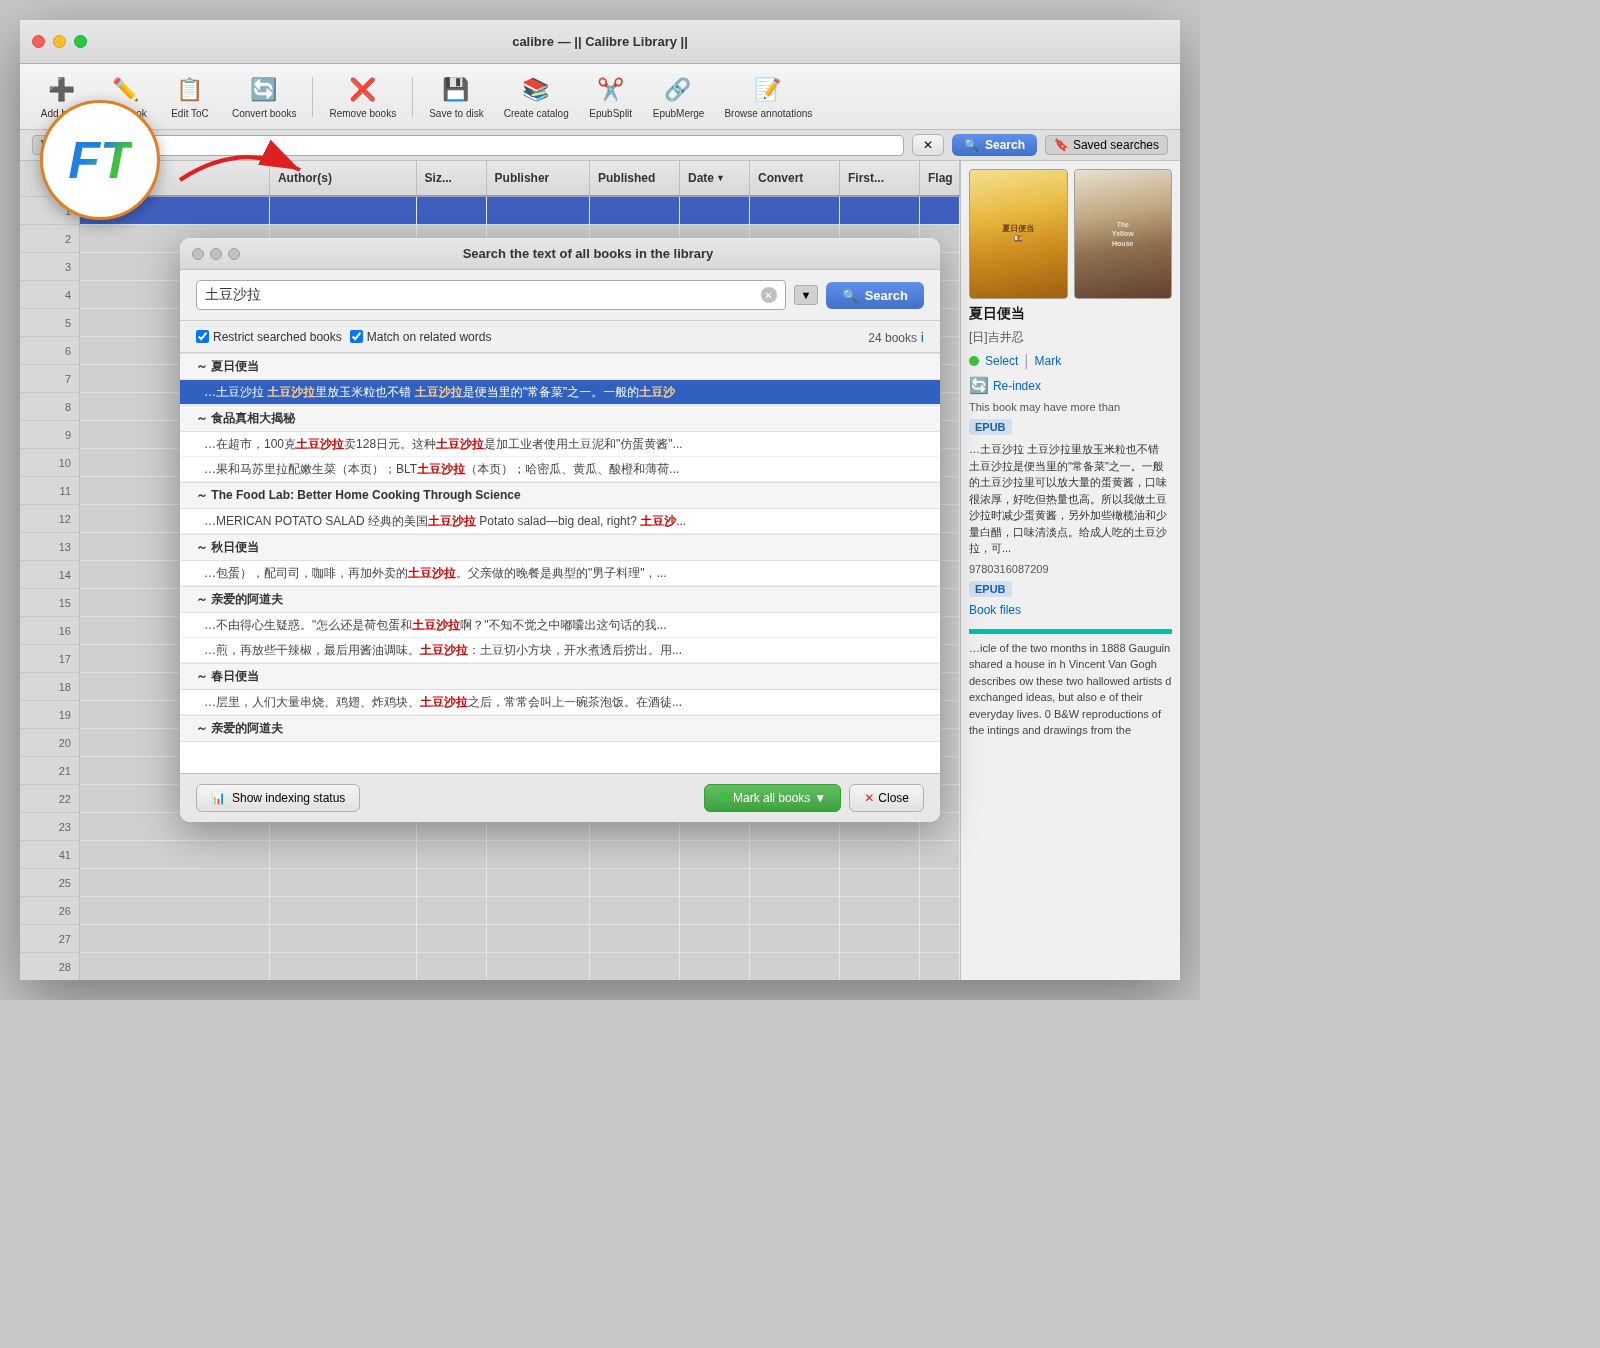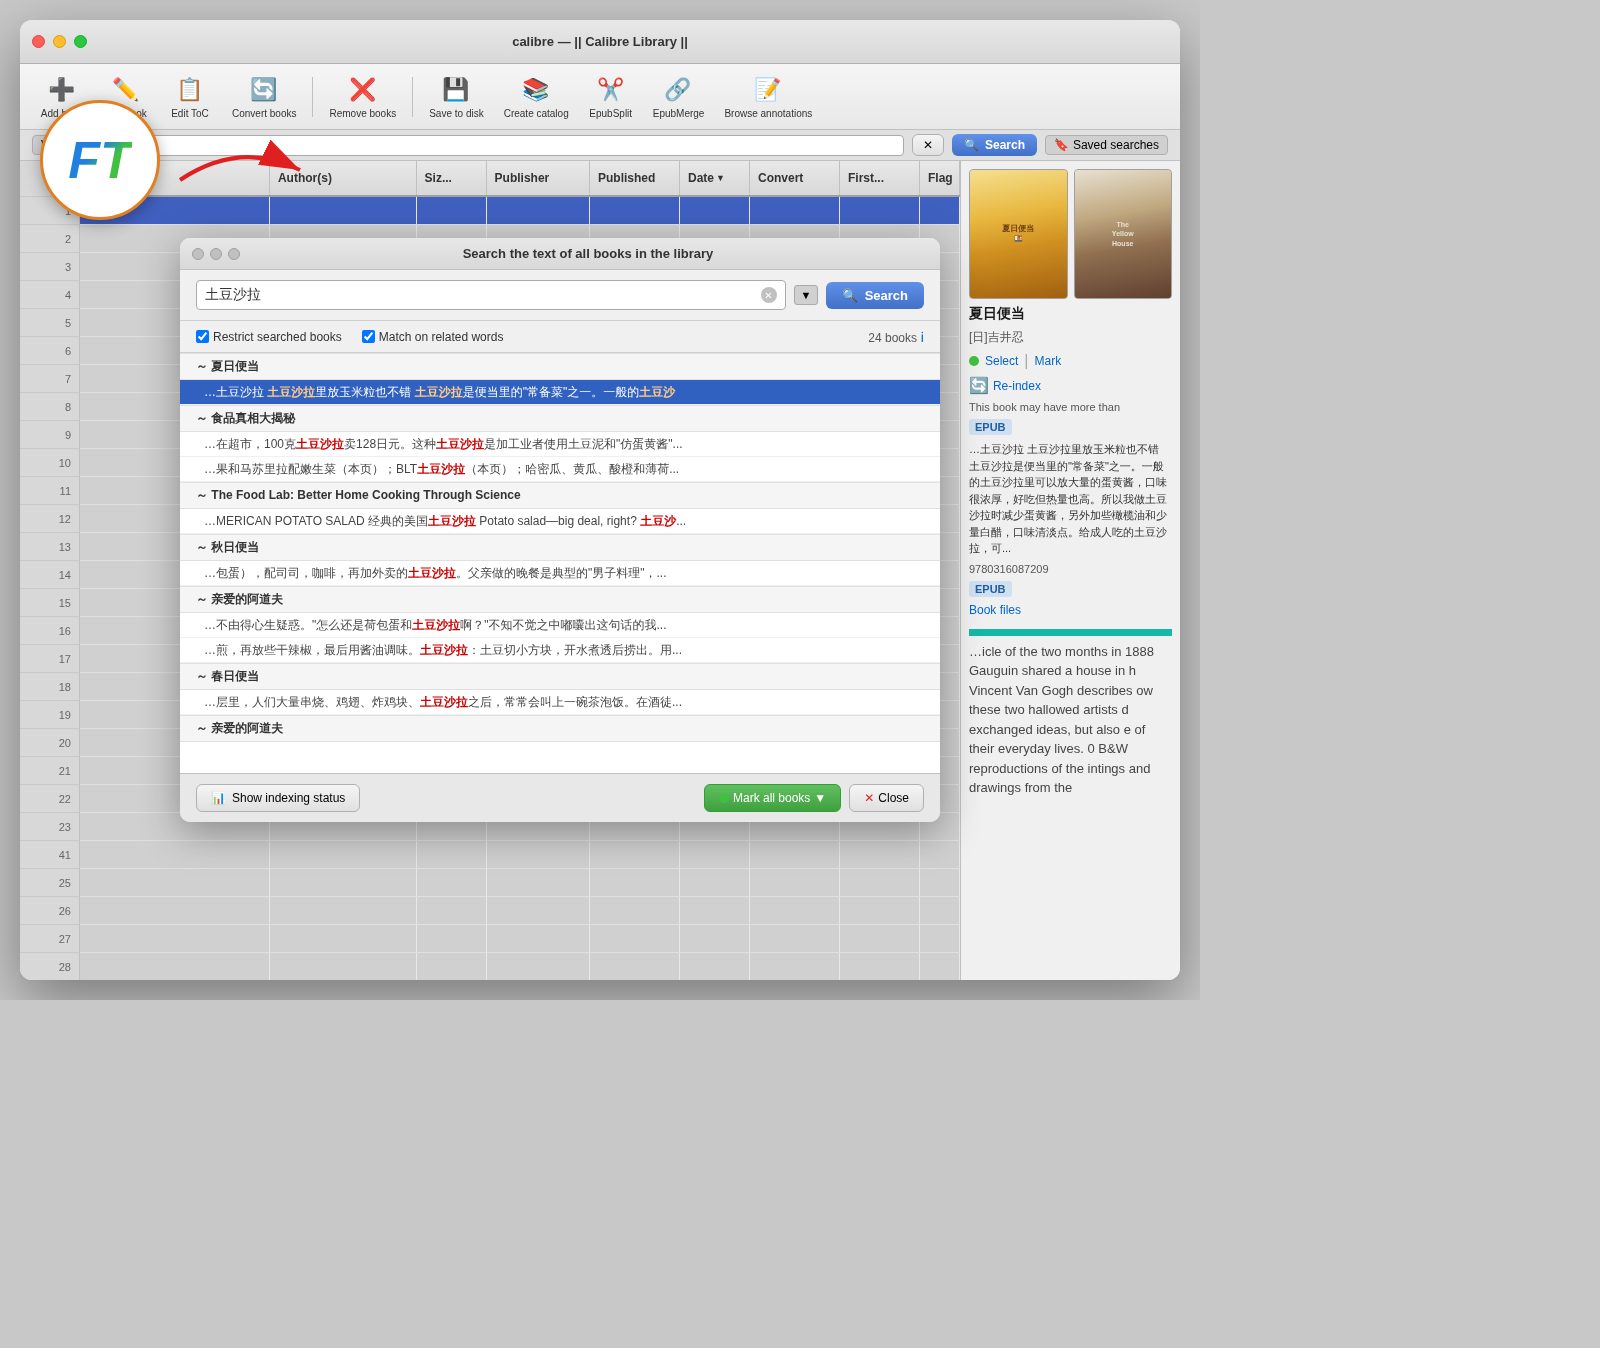--- a/index.html
+++ b/index.html
@@ -9,21 +9,21 @@
       width: 1200px;
       height: 1000px;
       display: flex;
       justify-content: center;
       align-items: center;
     }
     .window {
       width: 1160px;
       height: 960px;
       background: #ececec;
-      border-radius: 12px;
+      border-radius: 0;
       box-shadow: 0 20px 60px rgba(0,0,0,0.4);
       overflow: hidden;
       display: flex;
       flex-direction: column;
     }
     .title-bar {
       background: linear-gradient(180deg, #e8e8e8, #d8d8d8);
       height: 44px;
       display: flex;
       align-items: center;
@@ -337,21 +337,21 @@
       font-size: 13px;
       font-weight: 600;
       cursor: pointer;
       display: flex;
       align-items: center;
       gap: 6px;
     }
     .dialog-options-row {
       display: flex;
       align-items: center;
-      gap: 20px;
+      gap: 8px;
       padding: 6px 16px;
       border-bottom: 1px solid #d0d0d0;
       font-size: 12px;
       color: #333;
     }
     .checkbox-label {
       display: flex;
       align-items: center;
       gap: 4px;
       cursor: pointer;
@@ -987,21 +987,21 @@
         <div class="format-badge">EPUB</div>
 
         <div style="font-size:11px; color:#333; line-height:1.5; font-weight:500;">…土豆沙拉 土豆沙拉里放玉米粒也不错 土豆沙拉是便当里的"常备菜"之一。一般的土豆沙拉里可以放大量的蛋黄酱，口味很浓厚，好吃但热量也高。所以我做土豆沙拉时减少蛋黄酱，另外加些橄榄油和少量白醋，口味清淡点。给成人吃的土豆沙拉，可...</div>
 
         <div style="font-size:11px; color:#555;">
           <span>9780316087209</span>
         </div>
         <div class="format-badge">EPUB</div>
         <a class="select-link">Book files</a>
 
-        <div style="font-size:13px; color:#444; line-height:1.5; margin-top:6px; padding-top:6px; border-top:7px solid #14b8a6;">…icle of the two months in 1888 Gauguin shared a house in h Vincent Van Gogh describes ow these two hallowed artists d exchanged ideas, but also e of their everyday lives. 0 B&amp;W reproductions of the intings and drawings from the</div>
+        <div style="font-size:11px; color:#444; line-height:1.5; margin-top:6px; padding-top:6px; border-top:5px solid #14b8a6;">…icle of the two months in 1888 Gauguin shared a house in h Vincent Van Gogh describes ow these two hallowed artists d exchanged ideas, but also e of their everyday lives. 0 B&amp;W reproductions of the intings and drawings from the</div>
       </div>
     </div>
 
     <div style="position:absolute; top:0; left:0; right:0; bottom:0; display:flex; align-items:center; justify-content:center; pointer-events:none;">
       <div class="search-dialog" style="pointer-events:all; margin-top:60px; margin-left:-80px;">
 
         <div class="dialog-title-bar">
           <div class="dialog-traffic-lights">
             <div class="dialog-tl dtl-gray"></div>
             <div class="dialog-tl dtl-gray"></div>

